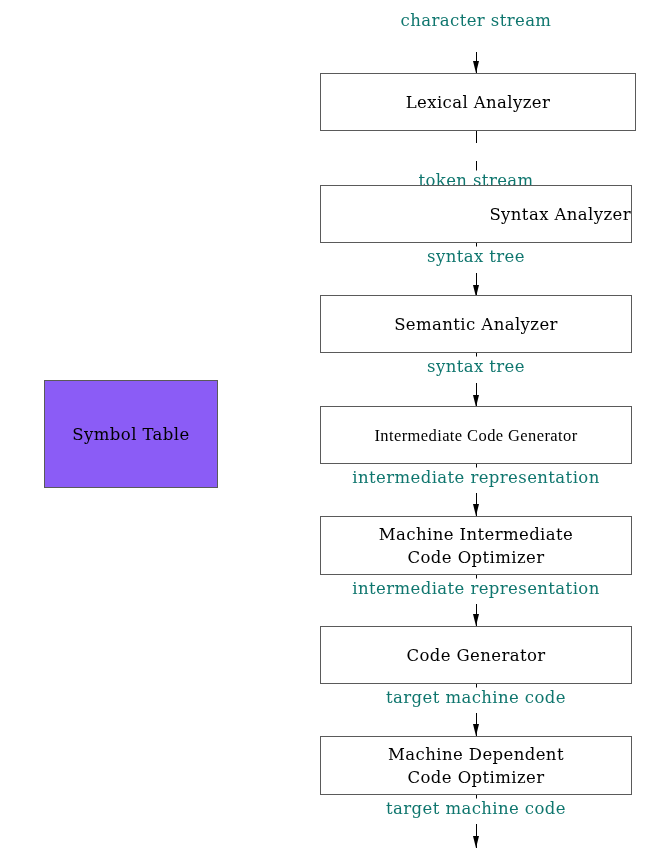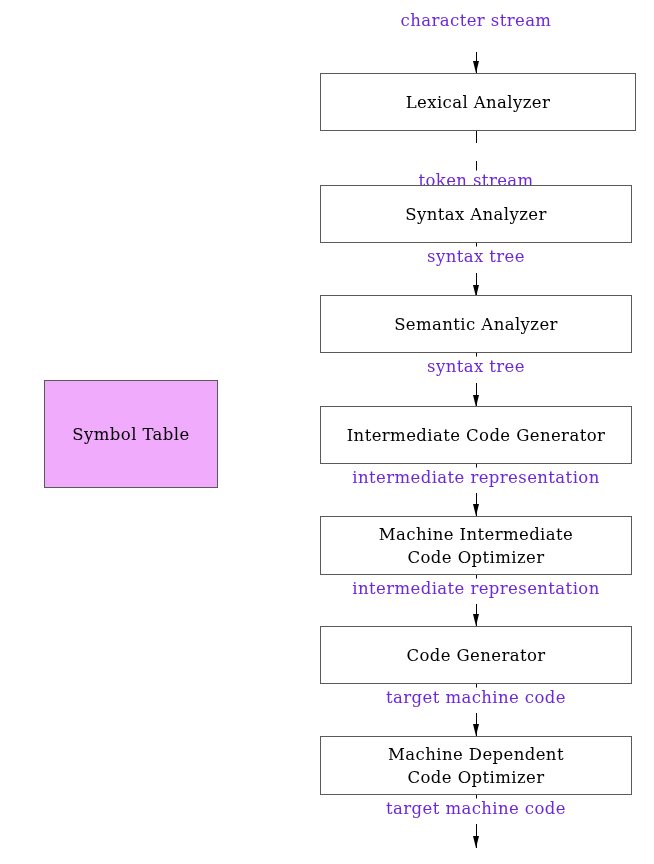--- a/index.html
+++ b/index.html
@@ -35,21 +35,21 @@
     color: #000000;
     letter-spacing: 0.4px;
     white-space: nowrap;
   }
 
   
   .side-box {
     position: absolute;
     box-sizing: border-box;
     border: 1px solid #5a5a5a;
-    background: #f0abfc;
+    background: #8b5cf6;
     display: flex;
     align-items: center;
     justify-content: center;
   }
 
   
   .connector {
     position: absolute;
   }
   .conn-stem {
@@ -64,21 +64,21 @@
     width: 0;
     height: 0;
     border-left: 3.5px solid transparent;
     border-right: 3.5px solid transparent;
     border-top: 12px solid #000000;
   }
   .edge-label {
     position: absolute;
     font-size: 16.5px;
     line-height: 19px;
-    color: #6d28d9;
+    color: #0f766e;
     letter-spacing: 0.4px;
     white-space: nowrap;
     transform: translateX(-50%);
     background: #ffffff;
     padding: 0 5px;
   }
 </style>
 </head>
 <body>
 
@@ -98,21 +98,21 @@
     <span class="phase-line">Lexical Analyzer</span>
   </div>
 
   <div class="connector" style="left:476px; top:131px; height:54px; width:1px;">
     <div class="conn-stem" style="top:0px; height:12px;"></div>
     <div class="conn-stem" style="top:30px; height:24px;"></div>
     <div class="conn-head" style="top:42px;"></div>
   </div>
   <div class="edge-label" style="left:476px; top:144px; transform:translate(-50%,-50%);margin-top:36px;">token stream</div>
 
-  <div class="phase-box" style="left:320px; top:185px; width:312px; height:58px;">
+  <div class="phase-box" style="left:320px; top:185px; width:312px; height:58px;align-items:flex-end;">
     <span class="phase-line">Syntax Analyzer</span>
   </div>
 
   <div class="connector" style="left:476px; top:243px; height:54px; width:1px;">
     <div class="conn-stem" style="top:0px; height:12px;"></div>
     <div class="conn-stem" style="top:30px; height:24px;"></div>
     <div class="conn-head" style="top:42px;"></div>
   </div>
   <div class="edge-label" style="left:476px; top:256px; transform:translate(-50%,-50%);">syntax tree</div>
 
@@ -120,21 +120,21 @@
     <span class="phase-line">Semantic Analyzer</span>
   </div>
 
   <div class="connector" style="left:476px; top:353px; height:54px; width:1px;">
     <div class="conn-stem" style="top:0px; height:12px;"></div>
     <div class="conn-stem" style="top:30px; height:24px;"></div>
     <div class="conn-head" style="top:42px;"></div>
   </div>
   <div class="edge-label" style="left:476px; top:366px; transform:translate(-50%,-50%);">syntax tree</div>
 
-  <div class="phase-box" style="left:320px; top:406px; width:312px; height:58px;">
+  <div class="phase-box" style="left:320px; top:406px; width:312px; height:58px;font-family:Liberation Serif, serif;">
     <span class="phase-line">Intermediate Code Generator</span>
   </div>
 
   <div class="connector" style="left:476px; top:464px; height:52px; width:1px;">
     <div class="conn-stem" style="top:0px; height:11px;"></div>
     <div class="conn-stem" style="top:29px; height:23px;"></div>
     <div class="conn-head" style="top:40px;"></div>
   </div>
   <div class="edge-label" style="left:476px; top:477px; transform:translate(-50%,-50%);">intermediate representation</div>
 

